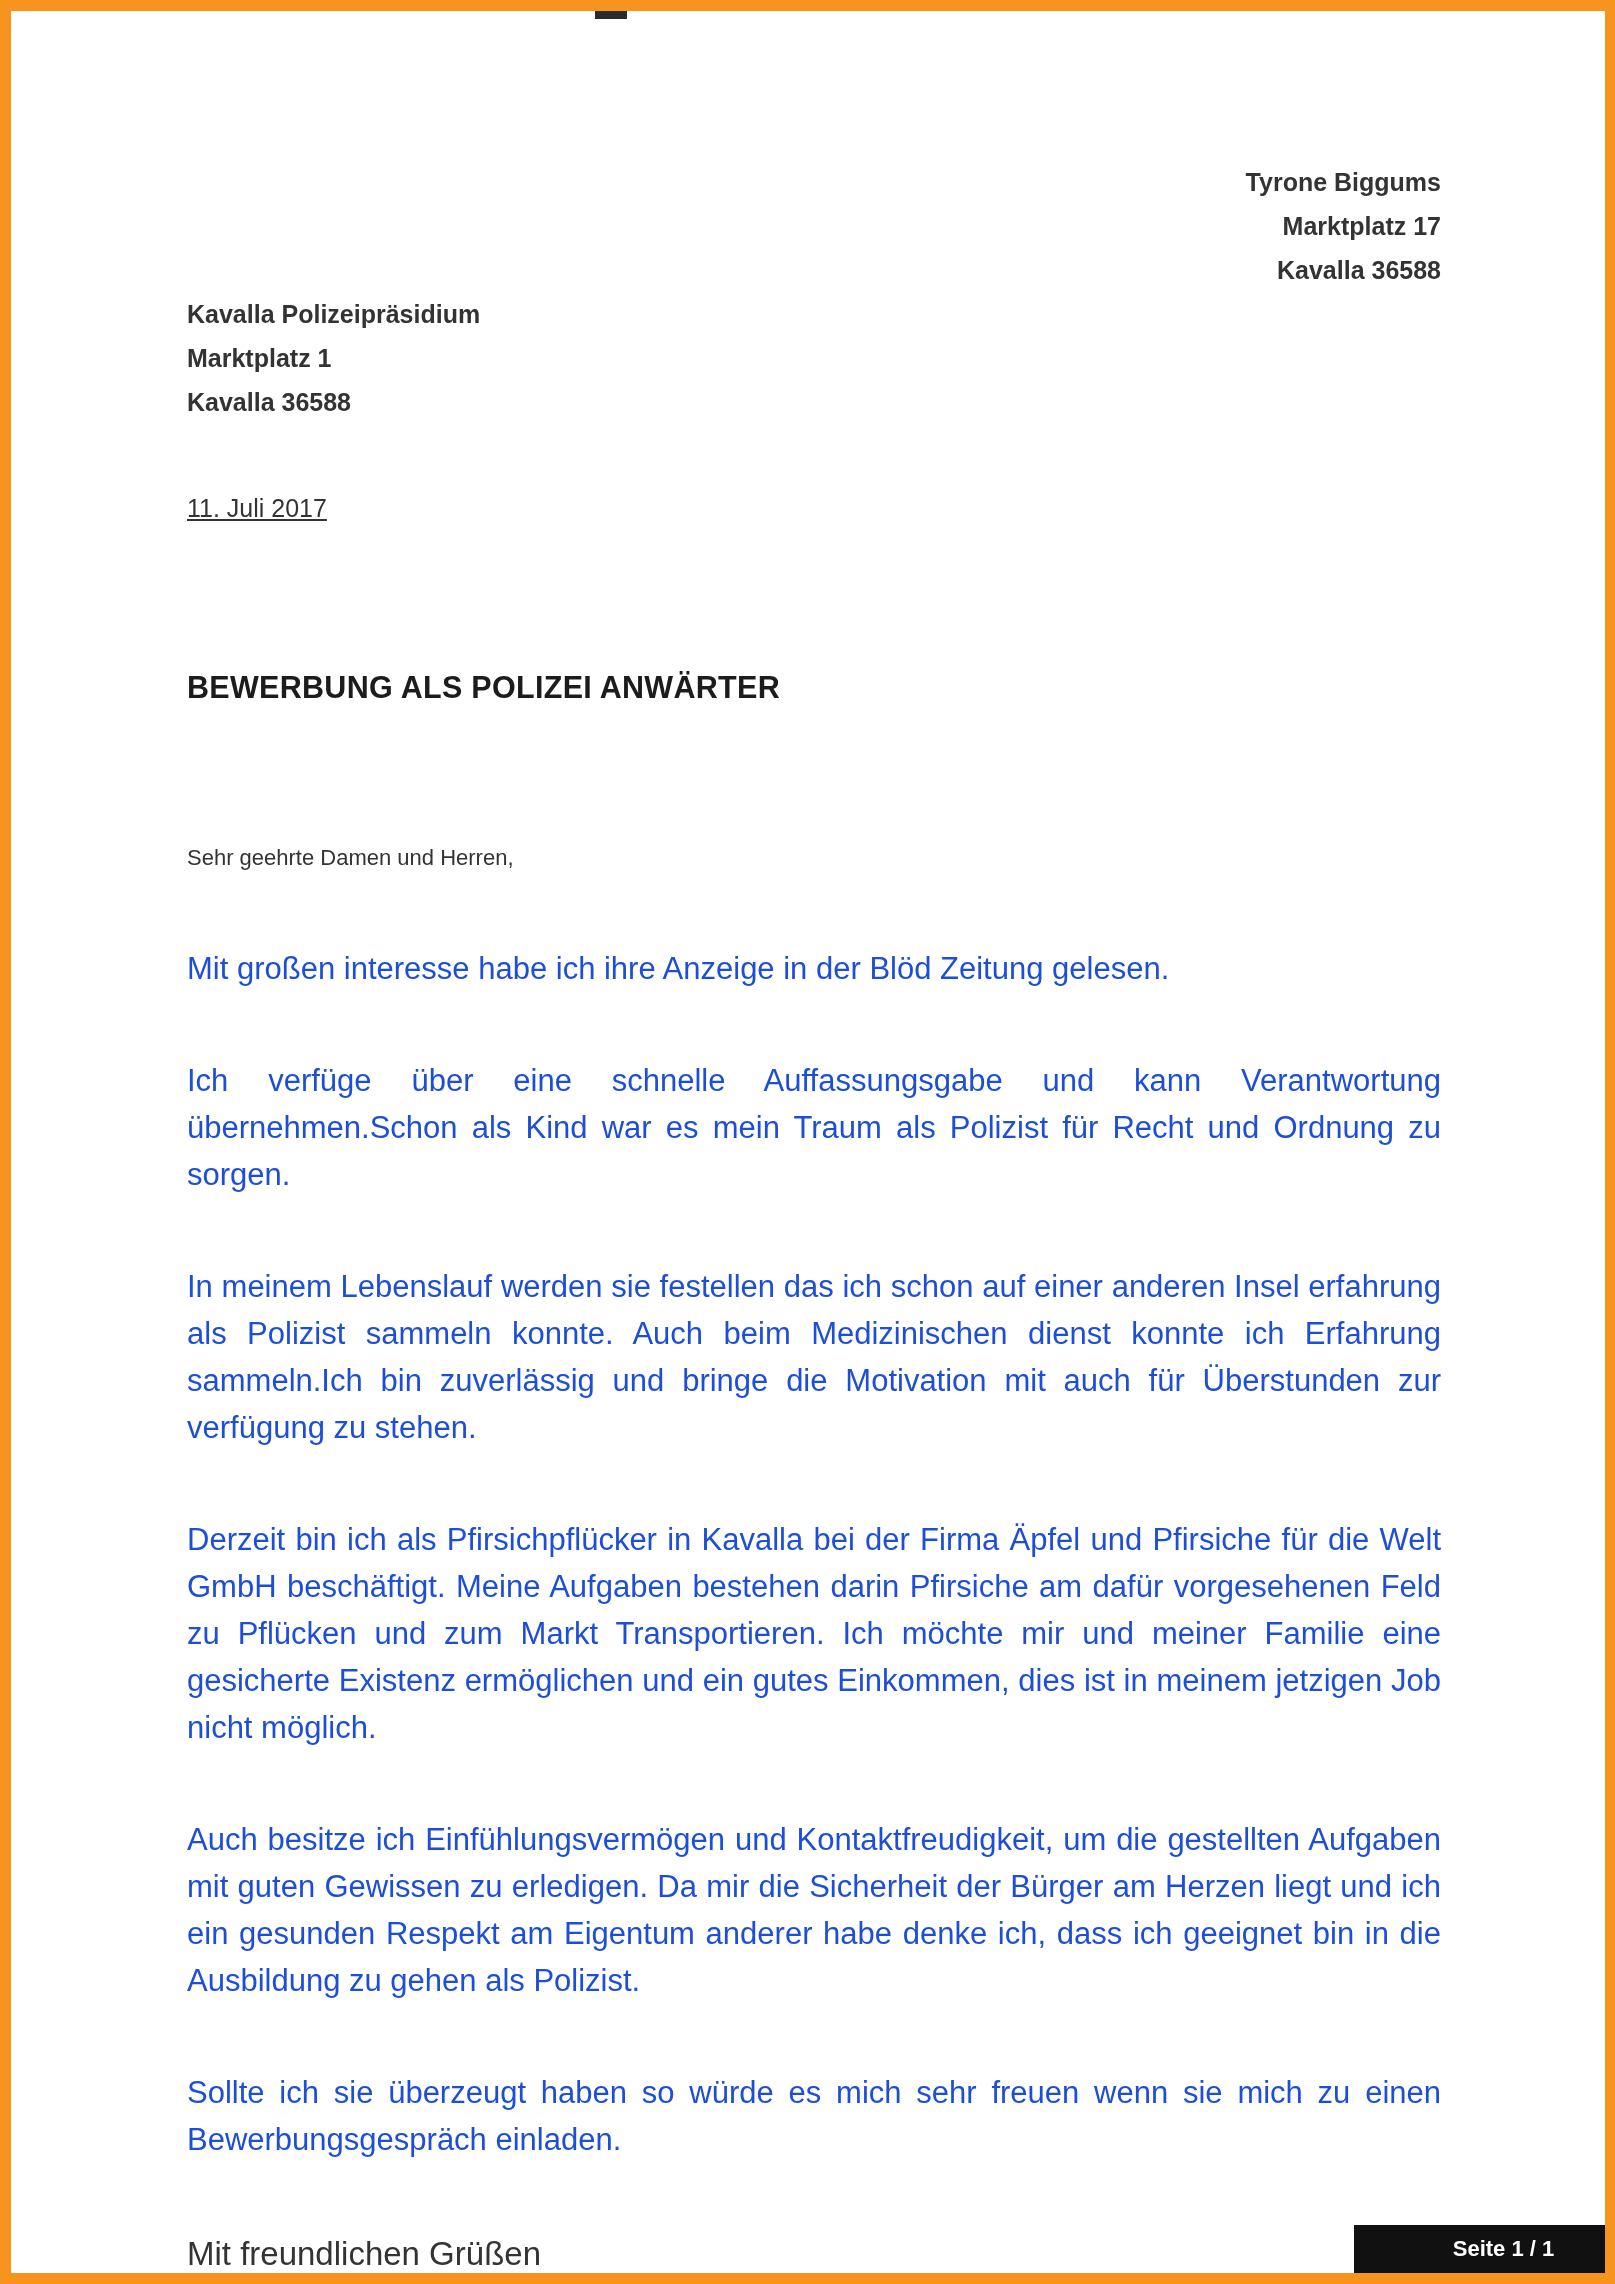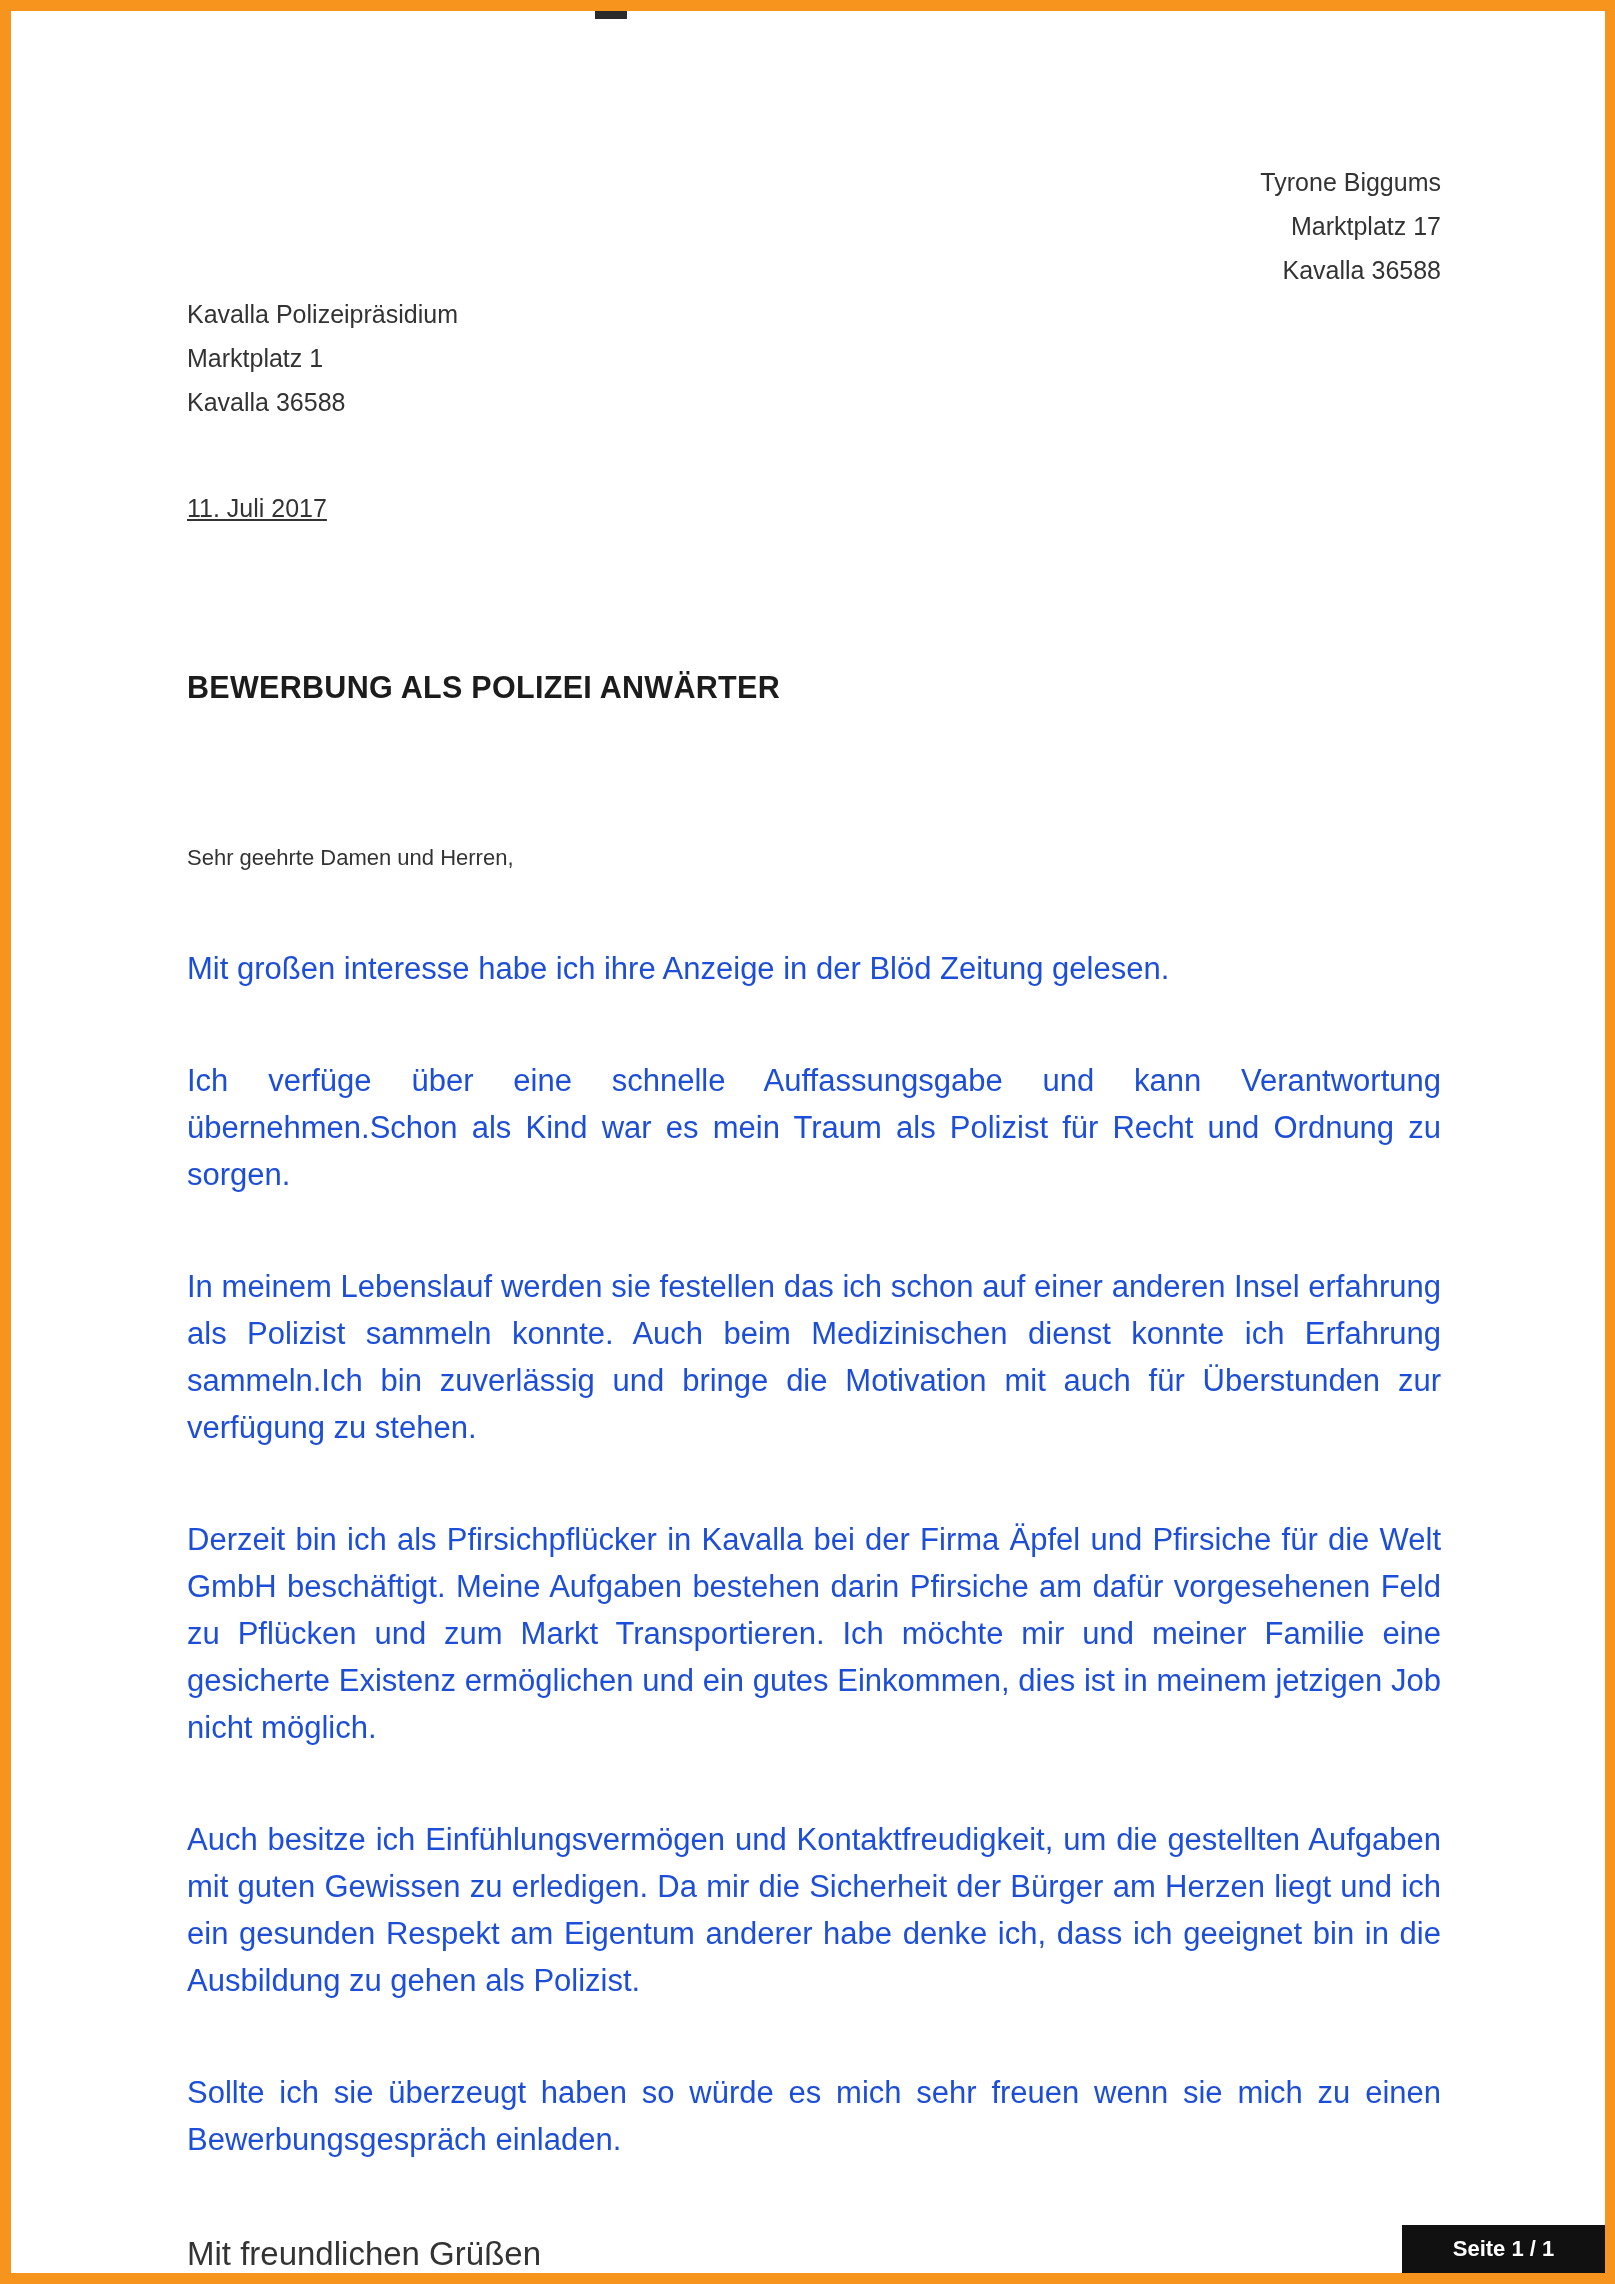--- a/index.html
+++ b/index.html
@@ -20,20 +20,21 @@
   }
   .content {
     position: relative;
     box-sizing: border-box;
     padding: 149px 164px 0 176px;
   }
   .addr-line {
     font-size: 25px;
     line-height: 44px;
     color: #333333;
+    font-weight: bold;
   }
   .sender {
     text-align: right;
   }
   .recipient {
     text-align: left;
   }
   .date-line {
     margin-top: 62px;
     text-align: left;
@@ -89,20 +90,21 @@
     bottom: 0;
     width: 203px;
     height: 48px;
     background: #111111;
     color: #ffffff;
     display: flex;
     align-items: center;
     justify-content: center;
     font-size: 22px;
     font-weight: 700;
+    padding-left: 48px;
   }
 </style>
 </head>
 <body>
 
 <div class="page" style="border-color: rgb(247, 148, 29);">
 
   <div class="top-notch"></div>
 
   <div class="content">

